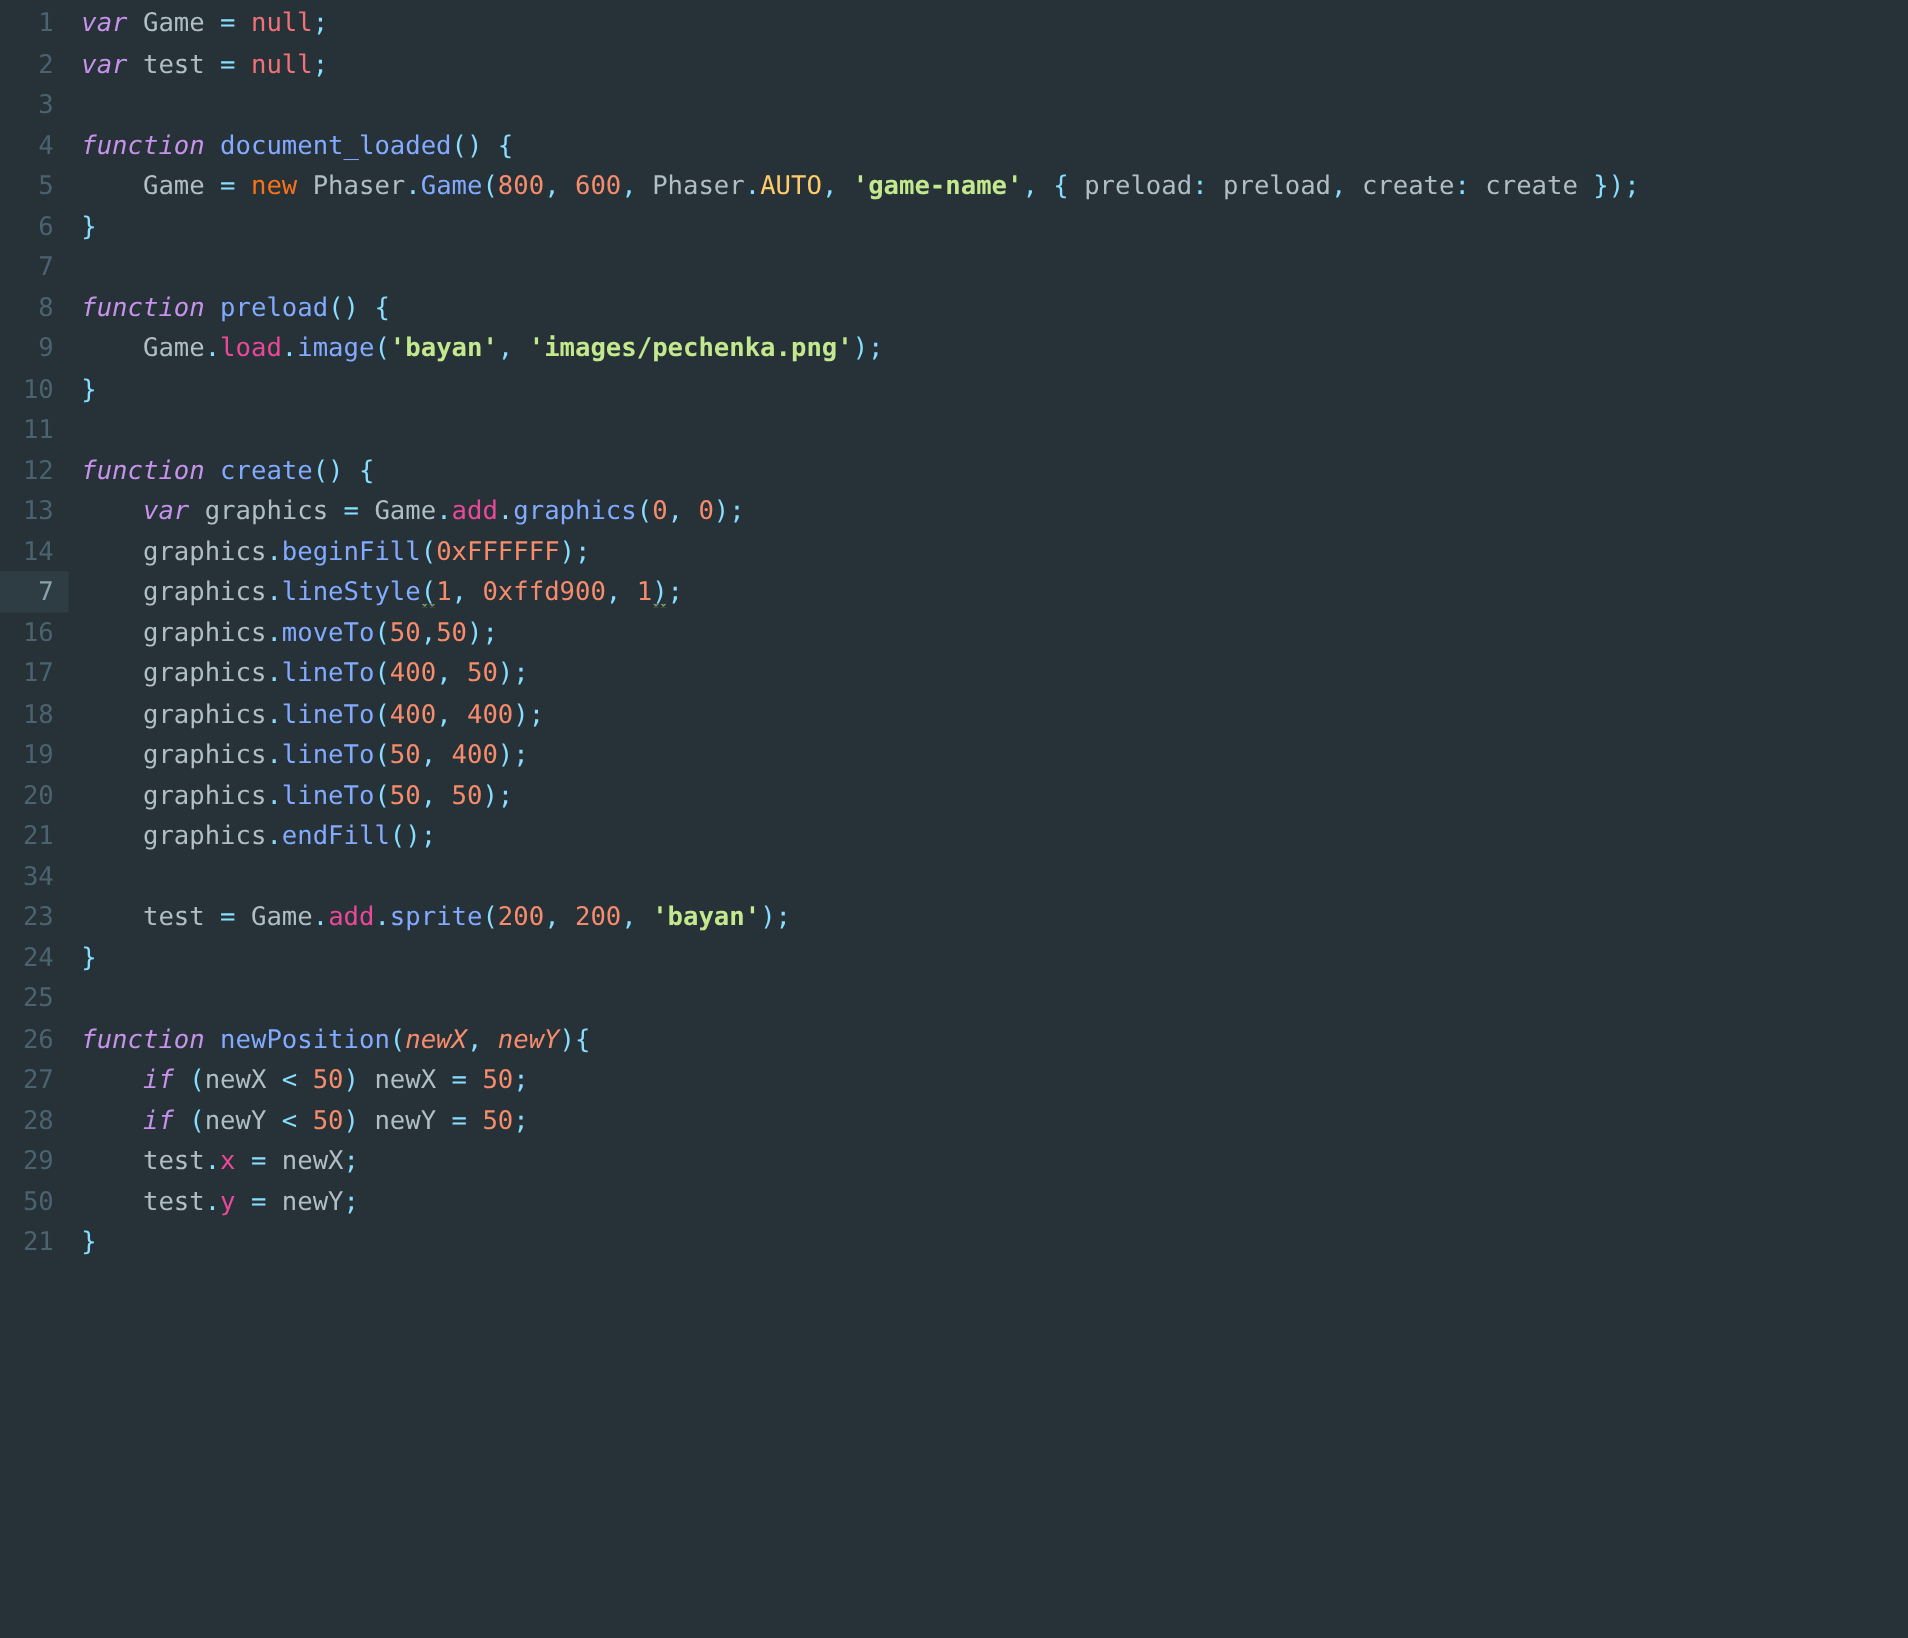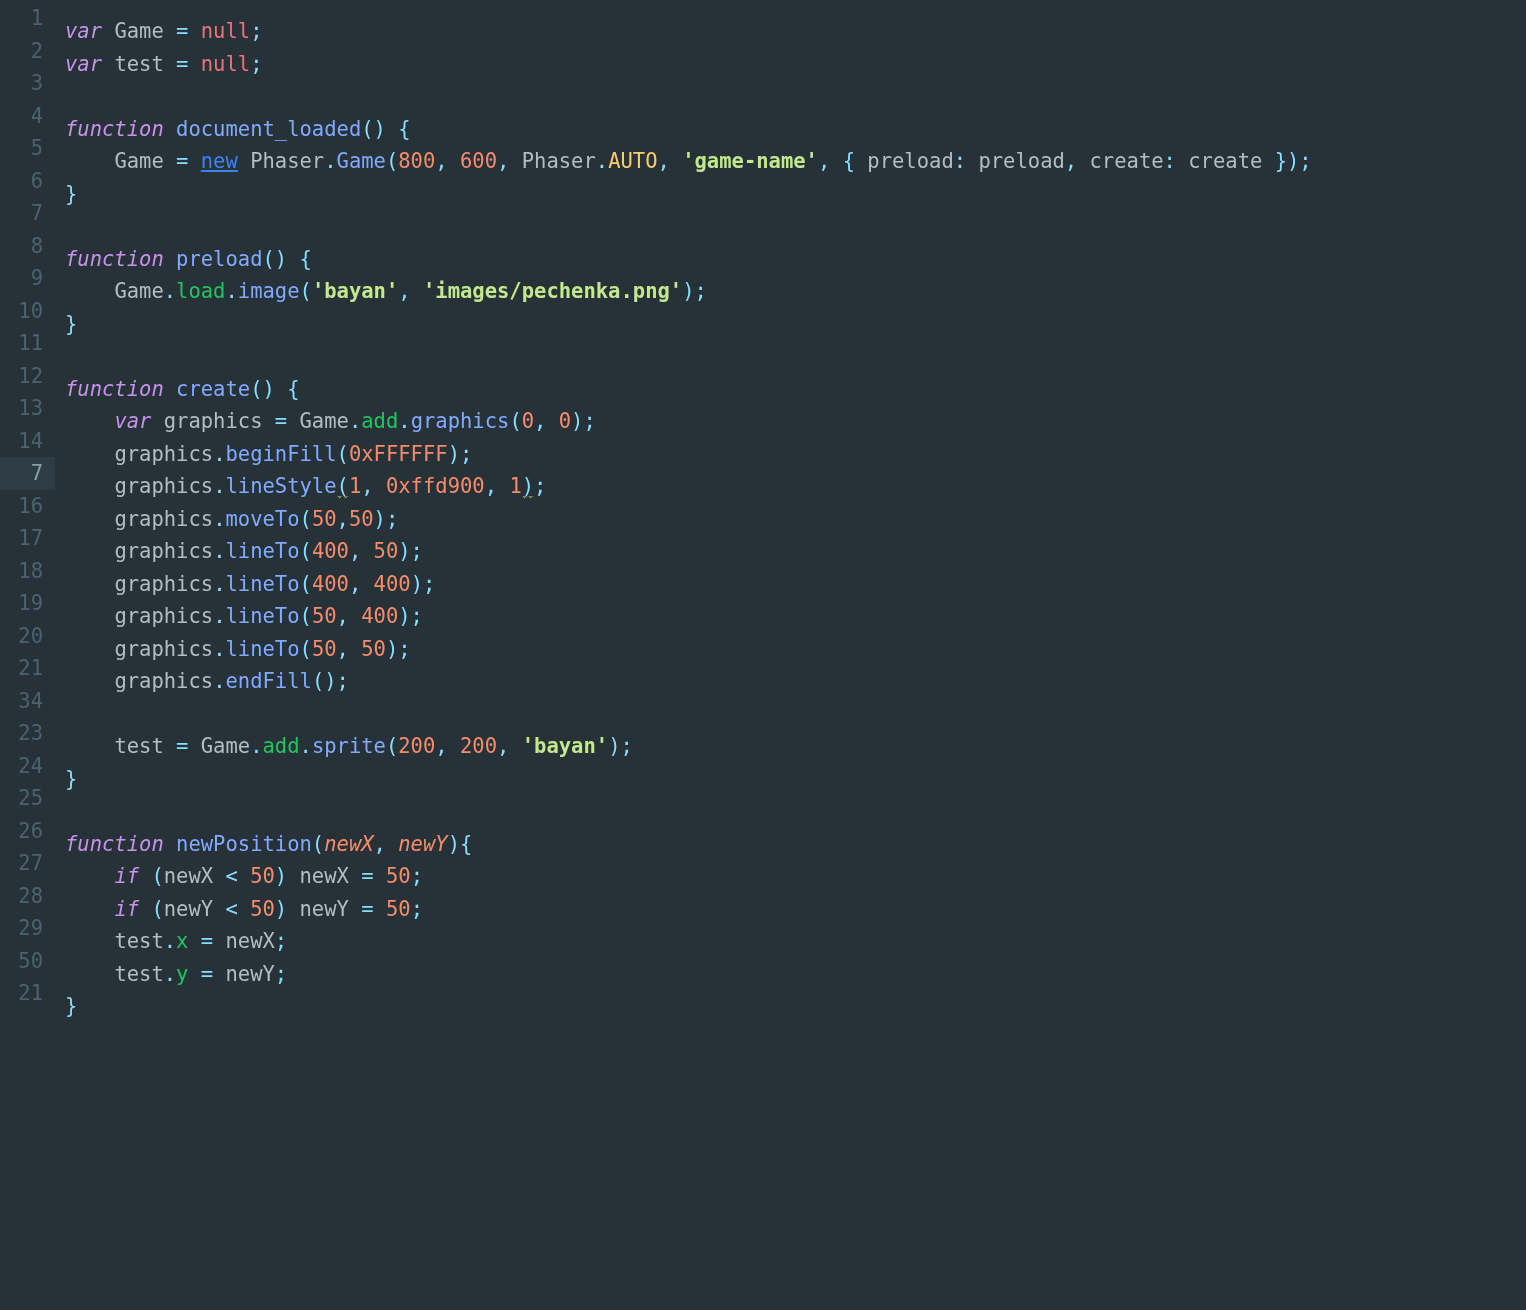--- a/index.html
+++ b/index.html
@@ -25,38 +25,38 @@
   }
   .gutter .ln {
     height: 32.5px;
     padding-right: 12px;
   }
   .gutter .ln.active {
     background: #2e3c43;
     color: #8aa0ab;
   }
   .code {
-    padding-top: 15px;
+    padding-top: 2px;
     padding-left: 10px;
     white-space: pre;
     position: relative;
   }
   .code .line { height: 32.5px; }
 
   
   .tok-kw       { color: #c792ea; font-style: italic; } 
-  .tok-kw2      { color: #3b82f6; text-decoration: underline; }                      
+  .tok-kw2      { color: #f97316; }                      
   .tok-ident    { color: #b0bec5; }
   .tok-func     { color: #82aaff; }                      
   .tok-funcdef  { color: #82aaff; text-align: right; }                      
   .tok-param    { color: #f78c6c; font-style: italic; }
   .tok-num      { color: #f78c6c; }
   .tok-str      { color: #c3e88d; font-weight: bold; }
   .tok-op       { color: #89ddff; }                      
-  .tok-prop     { color: #22c55e; }                      
+  .tok-prop     { color: #ec4899; }                      
   .tok-class    { color: #ffcb6b; }                      
   .tok-objkey   { color: #b0bec5; }                      
   .tok-null     { color: #f07178; }                      
 
   .squiggle {
     background-image: linear-gradient(45deg, transparent 65%, #c3e88d 80%, transparent 90%),
                       linear-gradient(135deg, transparent 5%, #c3e88d 15%, transparent 25%);
     background-size: 6px 3px;
     background-repeat: repeat-x;
     background-position: bottom;

